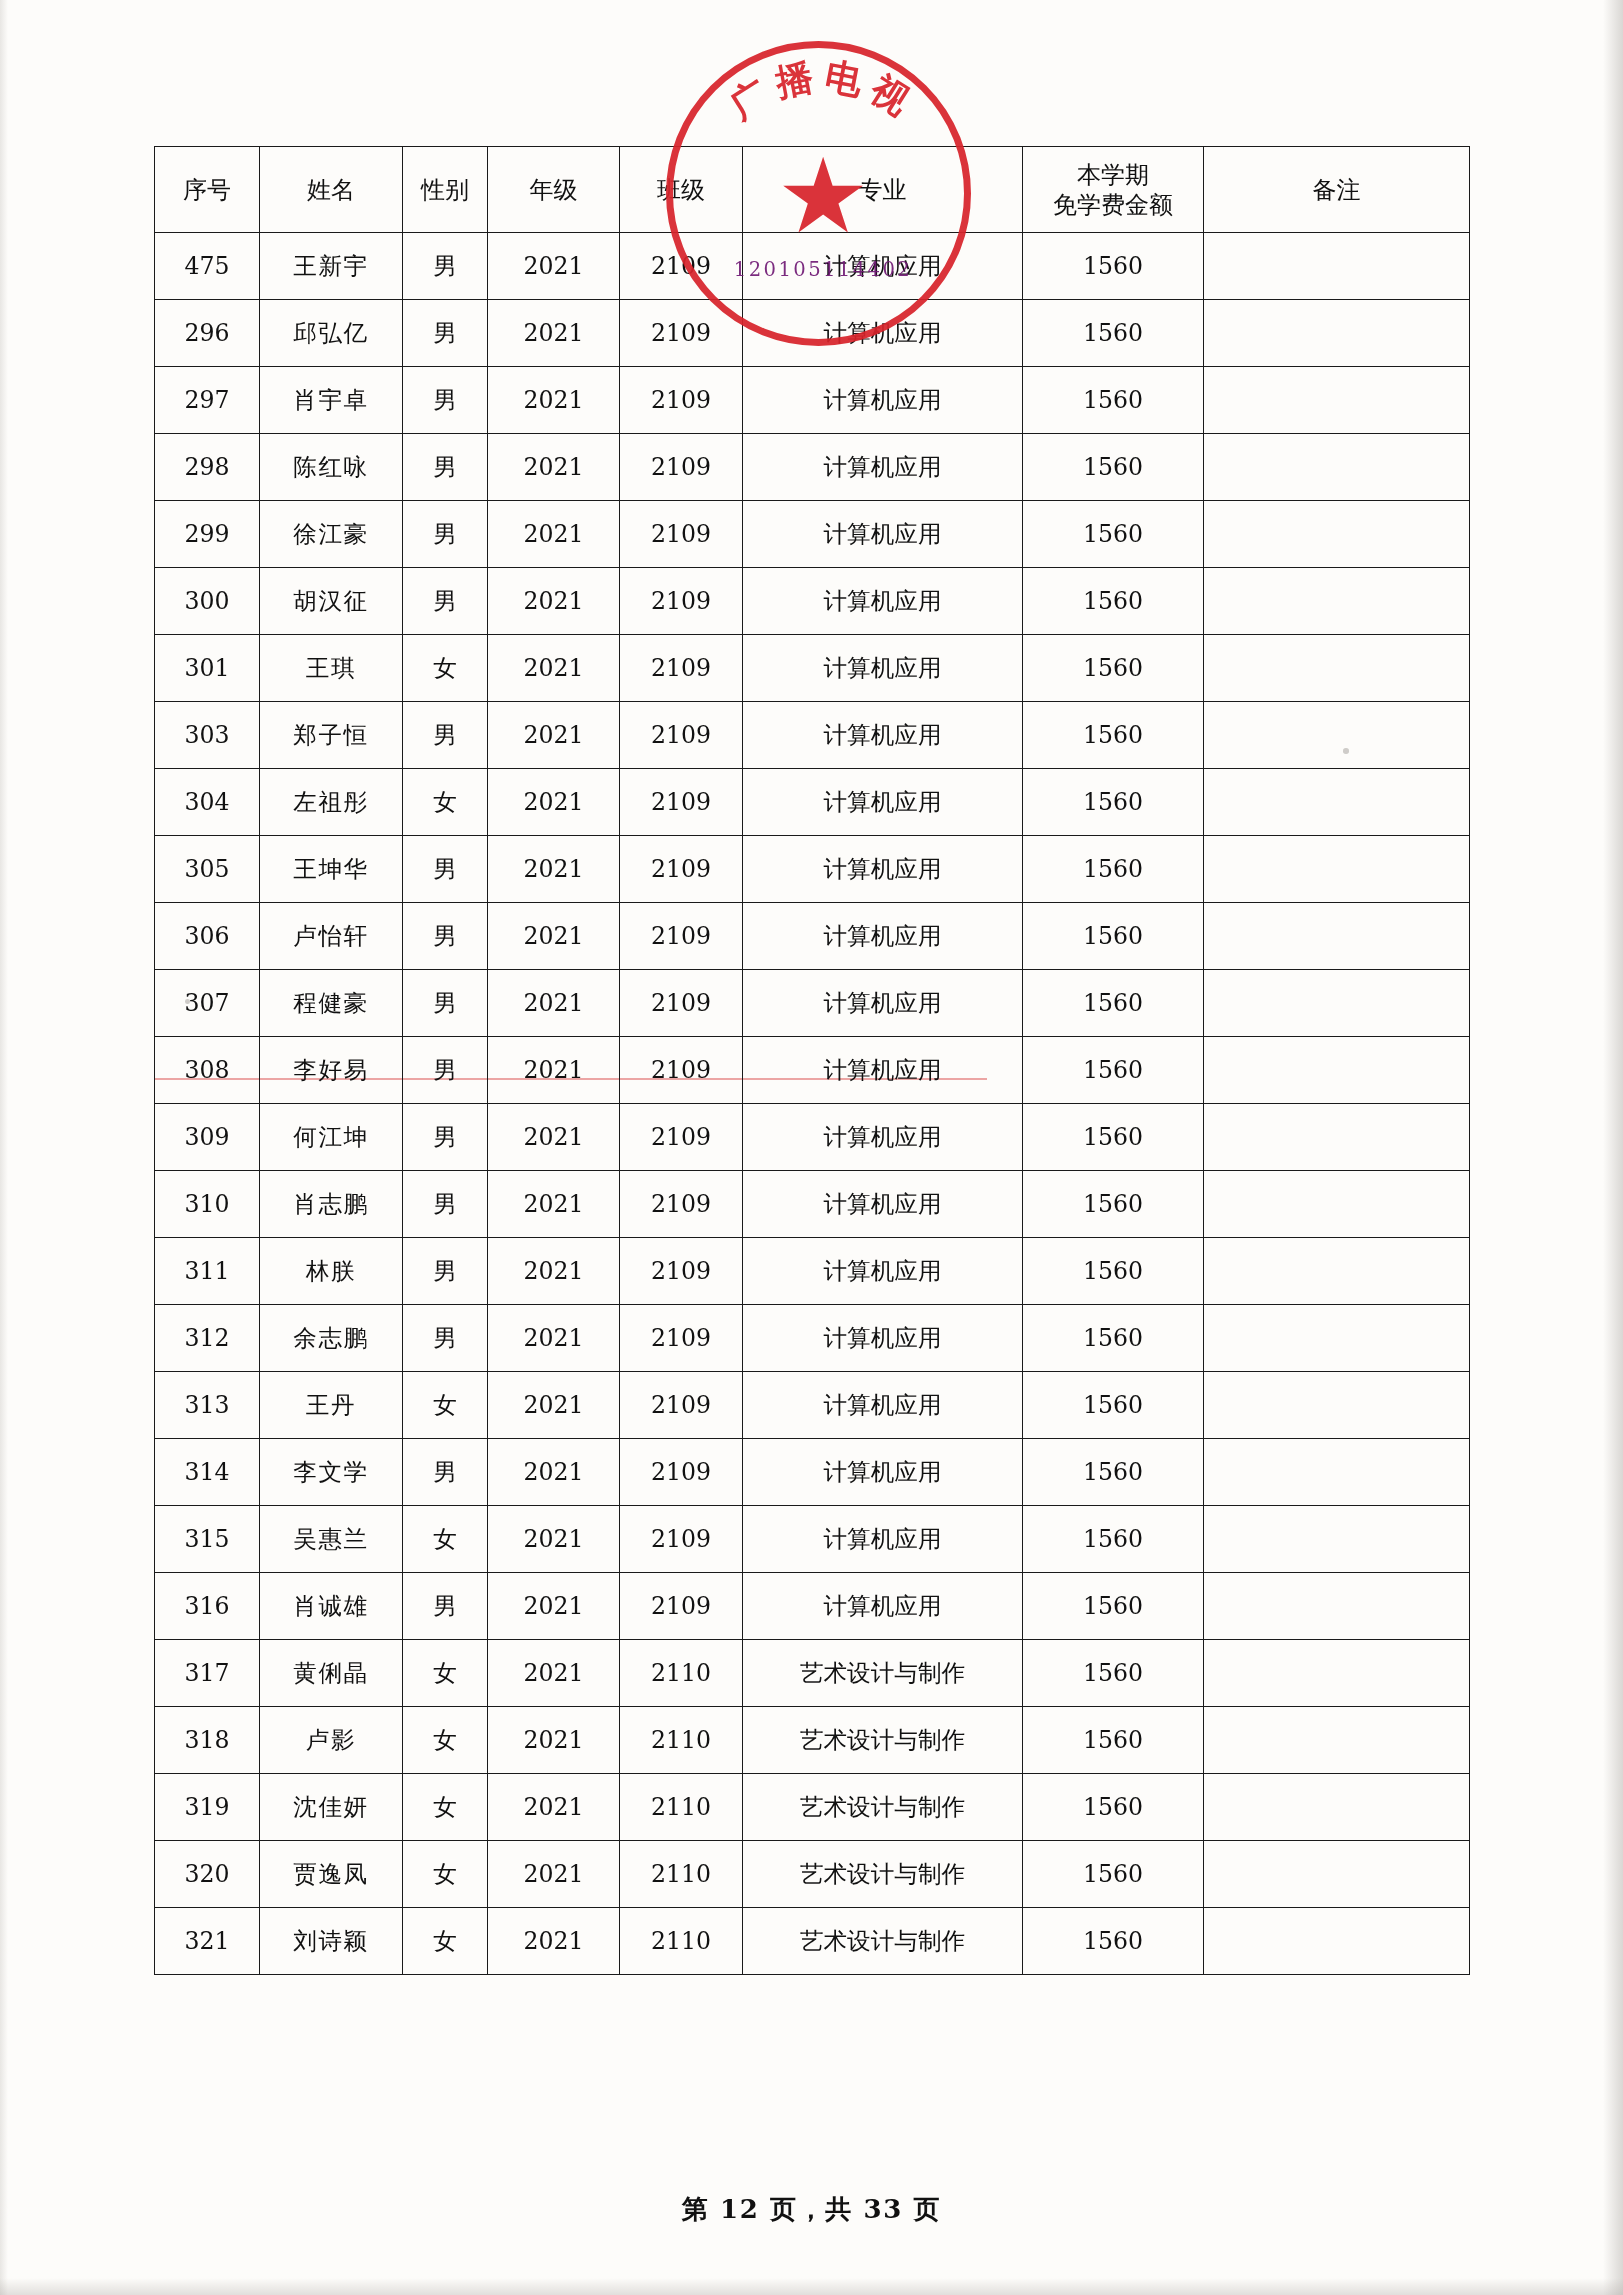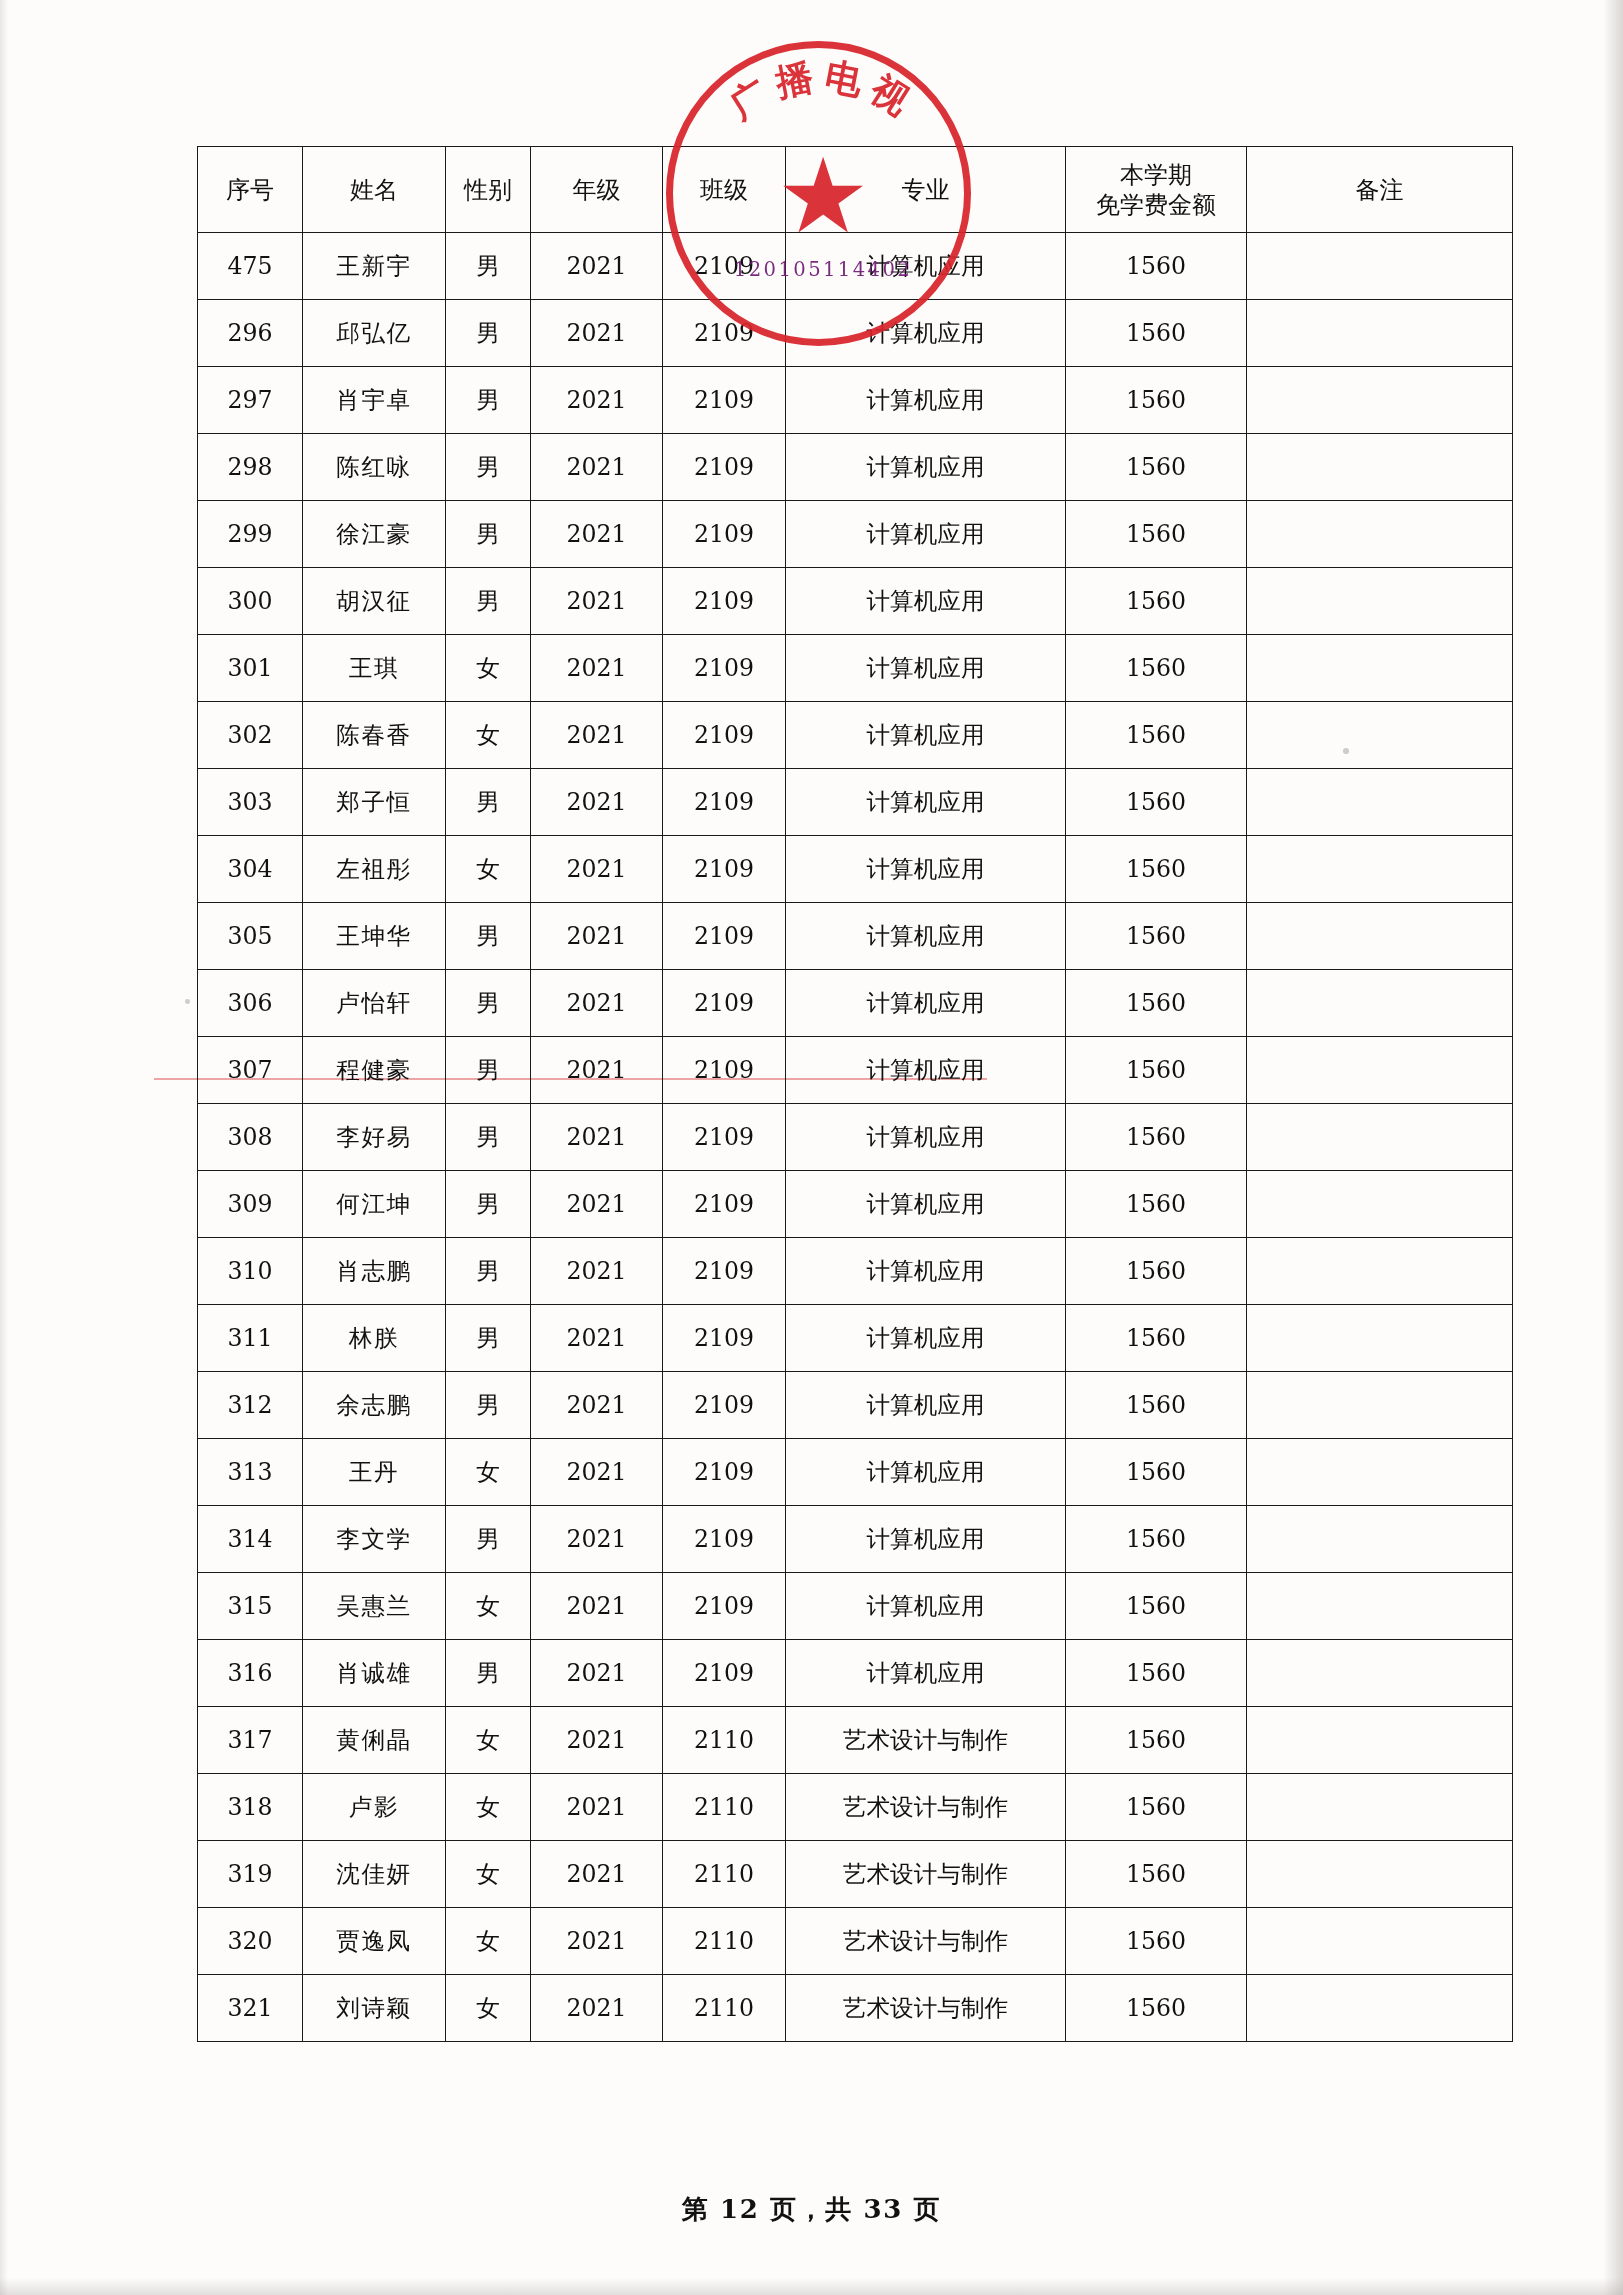--- a/index.html
+++ b/index.html
@@ -39,21 +39,20 @@
     left: 0; top: 0;
     width: 7.9px; height: 2295px;
     background: linear-gradient(to left, rgba(255,255,255,0), rgba(170,165,160,0.25));
   }
 
   .table-wrap {
     position: absolute;
     left: 154px;
     top: 146px;
     width: 1314px;
-    margin-left: 43px;
   }
   table.roster {
     border-collapse: collapse;
     width: 1314px;
     table-layout: fixed;
   }
   table.roster th, table.roster td {
     border: 1.6px solid #1a1a1a;
     text-align: center;
     vertical-align: middle;
@@ -261,30 +260,20 @@
             <td>301</td>
             <td class="name-cell">王琪</td>
             <td>女</td>
             <td>2021</td>
             <td>2109</td>
             <td>计算机应用</td>
             <td>1560</td>
             <td></td>
           </tr>
           <tr>
-            <td>302</td>
-            <td class="name-cell">陈春香</td>
-            <td>女</td>
-            <td>2021</td>
-            <td>2109</td>
-            <td>计算机应用</td>
-            <td>1560</td>
-            <td></td>
-          </tr>
-          <tr>
             <td>303</td>
             <td class="name-cell">郑子恒</td>
             <td>男</td>
             <td>2021</td>
             <td>2109</td>
             <td>计算机应用</td>
             <td>1560</td>
             <td></td>
           </tr>
           <tr>

